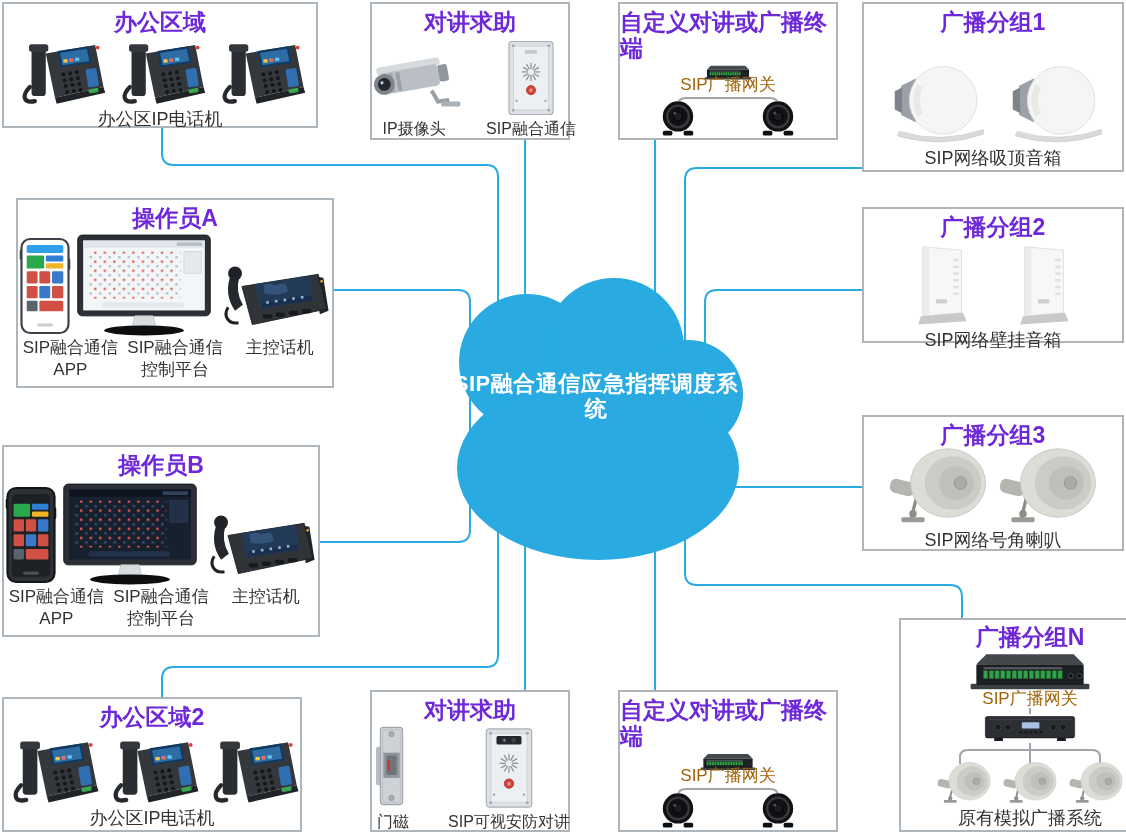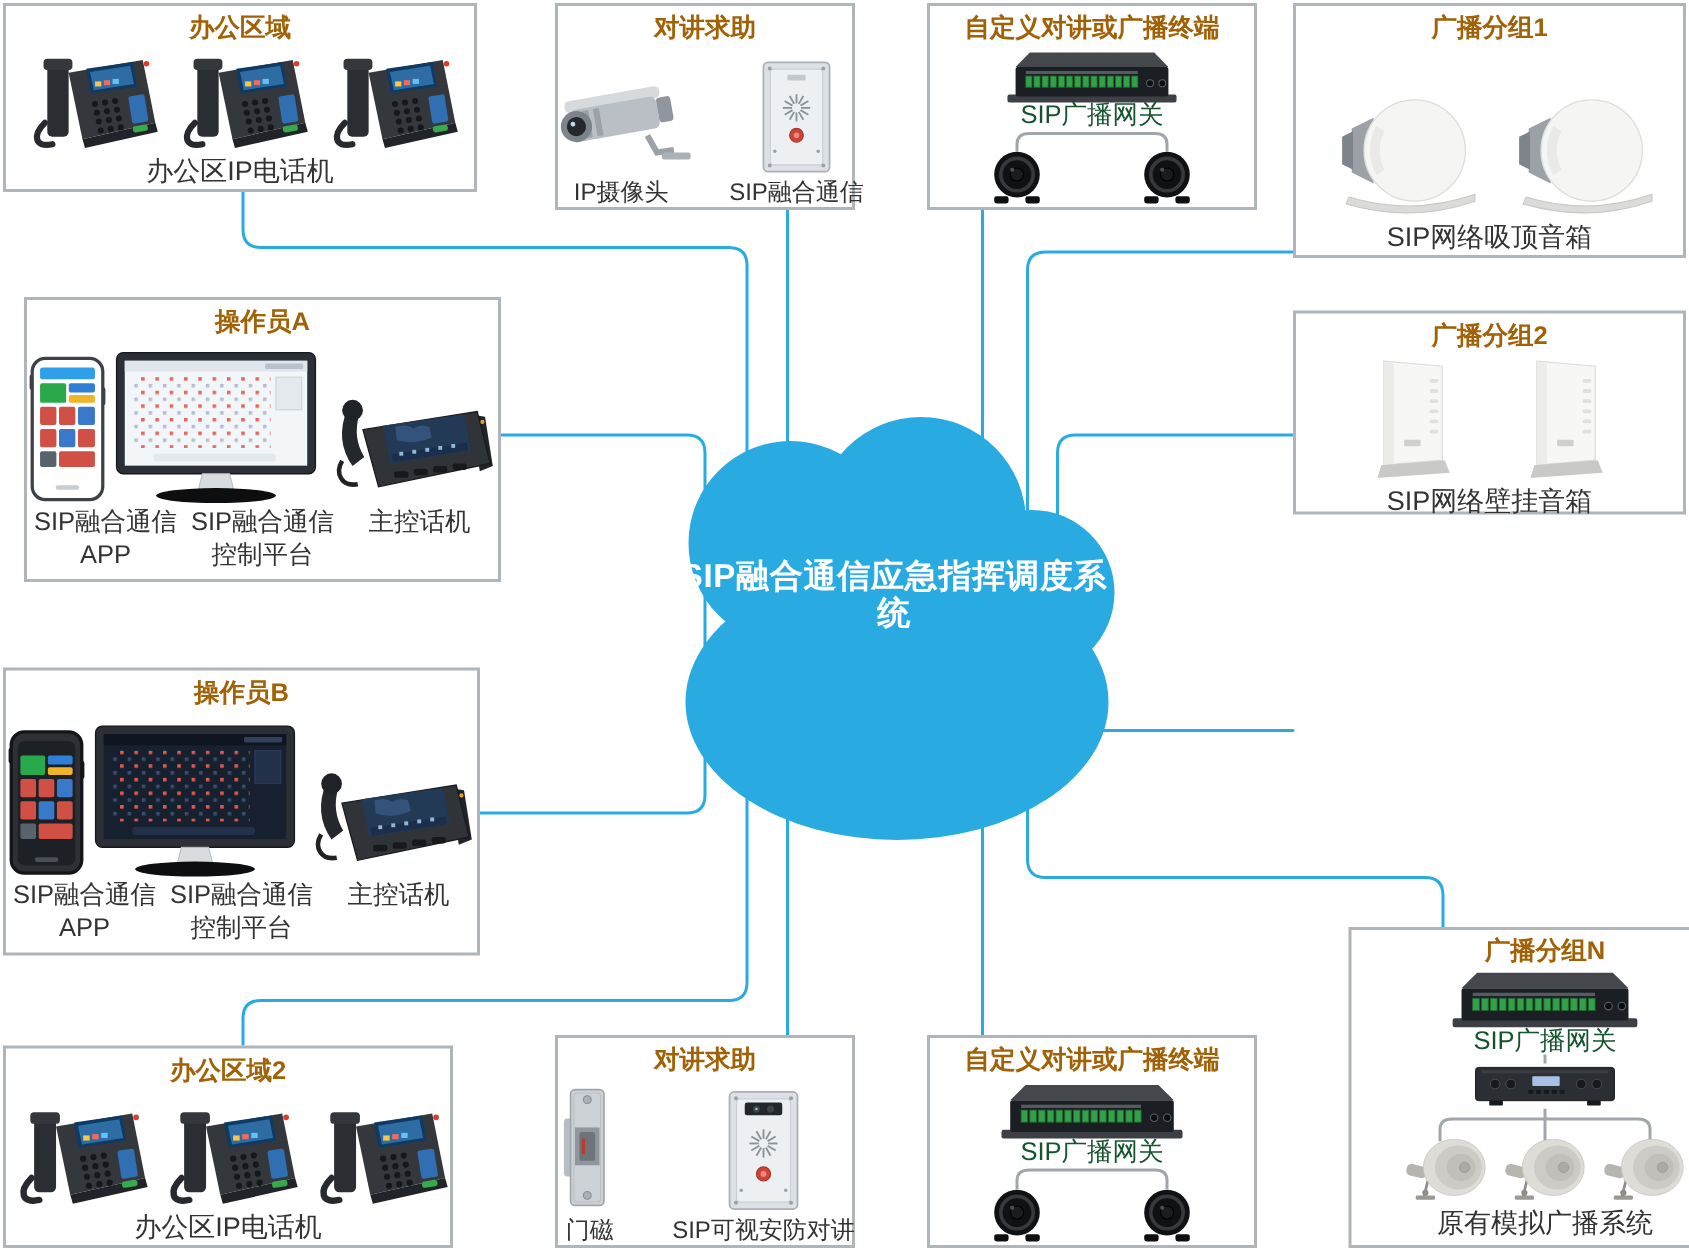--- a/index.html
+++ b/index.html
@@ -4,28 +4,28 @@
 <style>
   html,body{margin:0;padding:0;background:#fff;}
   .stage{position:relative;width:1126px;height:834px;background:#ffffff;overflow:hidden;
          font-family:"Liberation Sans","DejaVu Sans",sans-serif;}
   .wires{position:absolute;left:0;top:0;z-index:1;}
   .cloudsvg{position:absolute;left:0;top:0;z-index:3;pointer-events:none;}
   .cloud-label{position:absolute;left:448px;top:371px;width:296px;z-index:4;text-align:center;
          color:#ffffff;font-size:22px;font-weight:700;letter-spacing:.5px;line-height:1.15;}
   .box{position:absolute;background:#ffffff;border:2px solid #aeb5bb;box-sizing:border-box;
        display:flex;flex-direction:column;align-items:center;z-index:2;}
-  .title{color:#a16207;font-size:17px;font-weight:700;margin:5px 0 0;line-height:1.15;}
+  .title{color:#6d28d9;font-size:23px;font-weight:700;margin:5px 0 0;line-height:1.15;}
   .caption{font-size:18px;color:#333;line-height:1.2;margin-top:2px;white-space:nowrap;}
   .row{display:flex;align-items:flex-end;justify-content:center;flex:1;}
   .fig{display:flex;flex-direction:column;align-items:center;justify-content:flex-end;}
   .fig .flabel{font-size:16px;color:#333;line-height:1.2;margin-top:3px;white-space:nowrap;}
   .opcaps{display:flex;width:100%;margin-bottom:5px;}
   .opcaps .oc{flex:1;text-align:center;font-size:17px;color:#333;line-height:1.3;}
-  .gwlabel{font-size:17px;color:#14532d;line-height:1.1;margin-top:-5px;white-space:nowrap;}
+  .gwlabel{font-size:17px;color:#a16207;line-height:1.1;margin-top:-5px;white-space:nowrap;}
   .bracket{display:block;}
   .spk-row{display:flex;justify-content:space-between;width:150px;padding:0 5px;box-sizing:border-box;margin-top:-3px;}
   .vline{width:0;border-left:2px solid #a0a6ab;height:6px;}
   .dev{display:block;}
 </style>
 </head>
 <body>
 
 <div class="stage">
 
@@ -437,20 +437,32 @@
     <svg class="dev" width="64" height="88">
           <use href="#s-wall"></use>
         </svg>
     <svg class="dev" width="64" height="88">
           <use href="#s-wall"></use>
         </svg>
   </div>
   <div class="caption">SIP网络壁挂音箱</div>
 </section>
 
+<section class="box" style="left:862px;top:415px;width:262px;height:136px">
+  <h3 class="title">广播分组3</h3>
+  <div class="row" style="gap:6px">
+    <svg class="dev" width="104" height="80">
+          <use href="#s-horn"></use>
+        </svg>
+    <svg class="dev" width="104" height="80">
+          <use href="#s-horn"></use>
+        </svg>
+  </div>
+  <div class="caption">SIP网络号角喇叭</div>
+</section>
 
 <section class="box" style="left:2px;top:445px;width:318px;height:192px">
   <h3 class="title">操作员B</h3>
   <div class="row" style="gap:3px;padding:0 4px">
     <svg class="dev" width="54" height="102">
           <use href="#s-app-dark"></use>
         </svg>
     <svg class="dev" width="138" height="104">
           <use href="#s-monitor-dark"></use>
         </svg>

